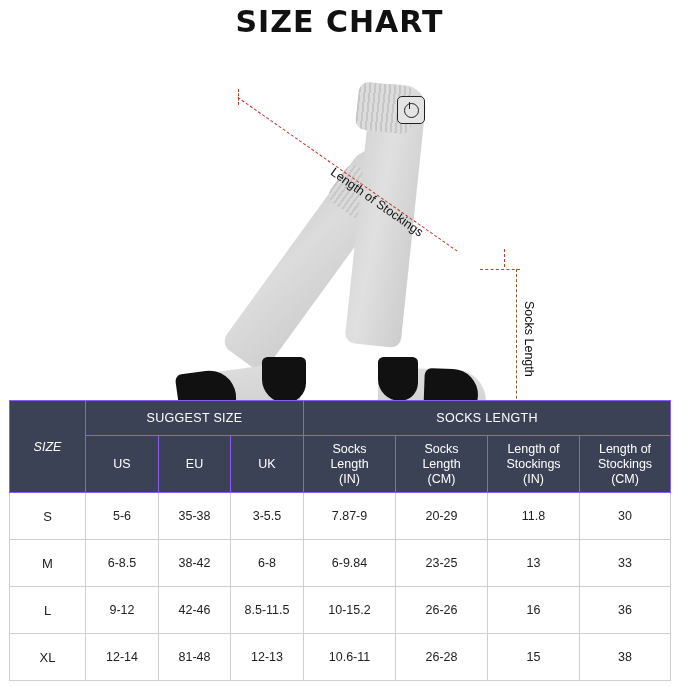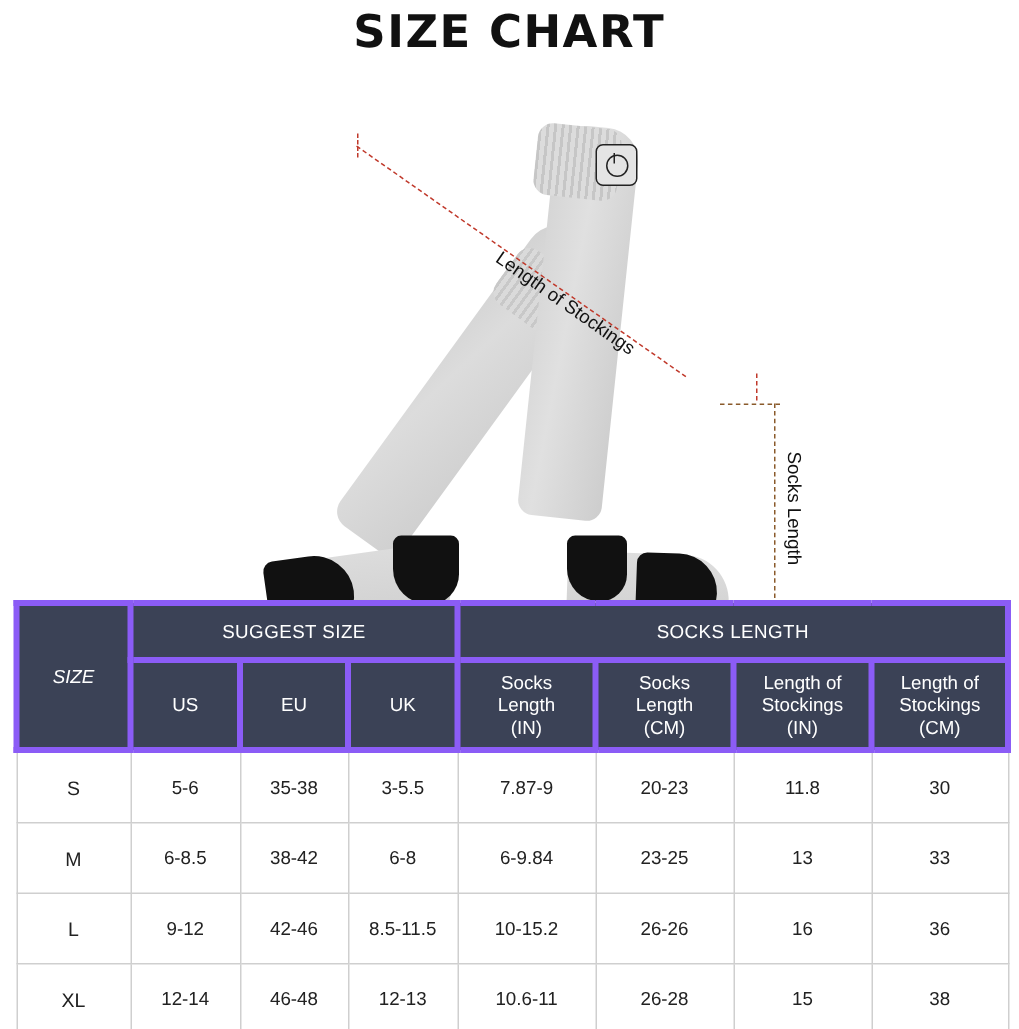--- a/index.html
+++ b/index.html
@@ -215,21 +215,21 @@
   table.size-chart th,
   table.size-chart td {
     border: 1px solid #cfcfcf;
     text-align: center;
     font-size: 12.5px;
   }
   table.size-chart thead th {
     background: #3b4256;
     color: #ffffff;
     font-weight: normal;
-    border: 4px solid #8b5cf6;
+    border: 1px solid #8b5cf6;
   }
   .hdr-group {
     font-size: 13px;
     height: 32px;
     letter-spacing: .3px;
   }
   .hdr-sub {
     height: 54px;
     line-height: 15px;
     font-size: 12.5px;
@@ -336,21 +336,21 @@
           </th>
         </tr>
       </thead>
       <tbody>
         <tr>
           <td class="first">S</td>
           <td>5-6</td>
           <td>35-38</td>
           <td>3-5.5</td>
           <td>7.87-9</td>
-          <td>20-23</td>
+          <td>20-29</td>
           <td>11.8</td>
           <td>30</td>
         </tr>
         <tr>
           <td class="first">M</td>
           <td>6-8.5</td>
           <td>38-42</td>
           <td>6-8</td>
           <td>6-9.84</td>
           <td>23-25</td>
@@ -363,21 +363,21 @@
           <td>42-46</td>
           <td>8.5-11.5</td>
           <td>10-15.2</td>
           <td>26-26</td>
           <td>16</td>
           <td>36</td>
         </tr>
         <tr>
           <td class="first">XL</td>
           <td>12-14</td>
-          <td>46-48</td>
+          <td>81-48</td>
           <td>12-13</td>
           <td>10.6-11</td>
           <td>26-28</td>
           <td>15</td>
           <td>38</td>
         </tr>
       </tbody>
     </table>
   </div>
 

